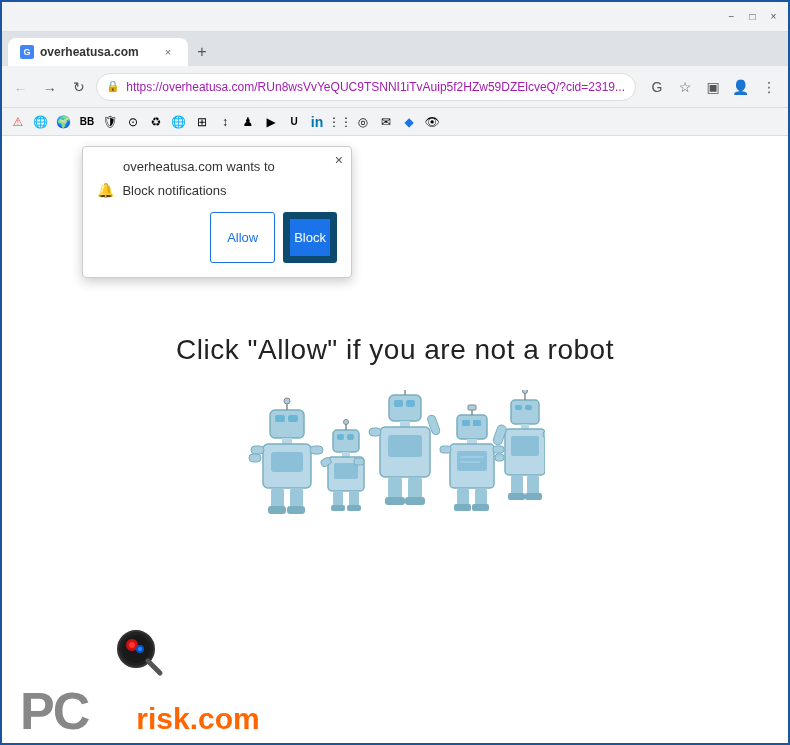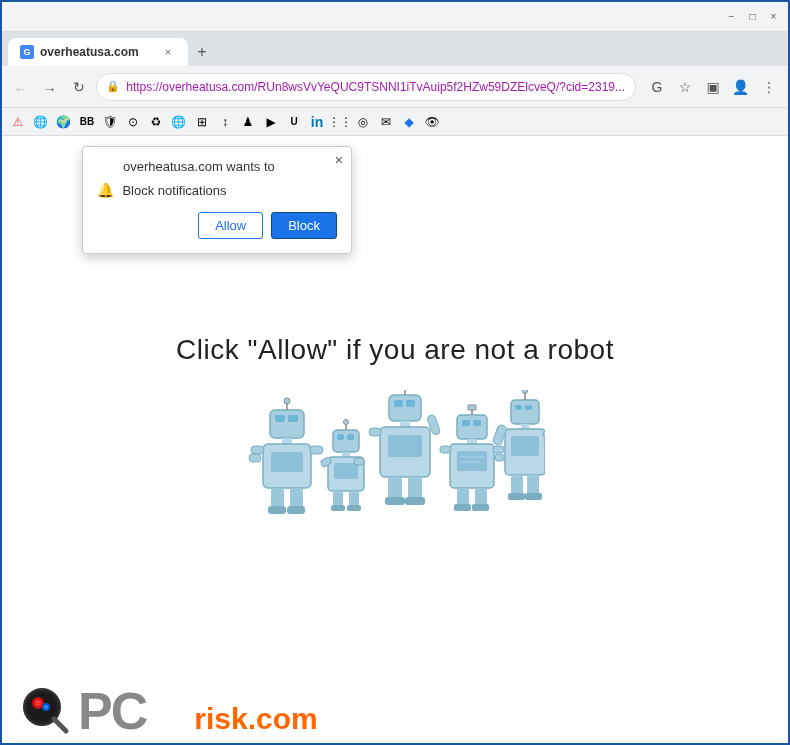--- a/index.html
+++ b/index.html
@@ -232,32 +232,32 @@
       color: #333;
       margin-bottom: 14px;
     }
     .bell-icon { font-size: 14px; color: #555; }
     .popup-buttons {
       display: flex;
       justify-content: flex-end;
       gap: 8px;
     }
     .btn-allow {
-      padding: 5px 16px;
+      padding: 17px 16px;
       font-size: 13px;
       border: 1px solid #1a73e8;
       border-radius: 3px;
       color: #1a73e8;
       background: #fff;
       cursor: pointer;
     }
     .btn-block {
-      padding: 5px 16px;
+      padding: 5px 4px;
       font-size: 13px;
-      border: 1px solid #0c4a6e;
+      border: 7px solid #0c4a6e;
       border-radius: 3px;
       color: #fff;
       background: #1a73e8;
       cursor: pointer;
     }
 
     
     .page-main {
       display: flex;
       flex-direction: column;
@@ -281,20 +281,21 @@
     }
 
     
     .footer {
       position: absolute;
       bottom: 10px;
       left: 18px;
       display: flex;
       align-items: center;
       gap: 6px;
+      flex-direction: column;
     }
   </style>
 </head>
 <body>
 
 <div class="title-bar">
   <div class="title-bar-controls">
     <div class="title-bar-btn">−</div>
     <div class="title-bar-btn">□</div>
     <div class="title-bar-btn">×</div>

